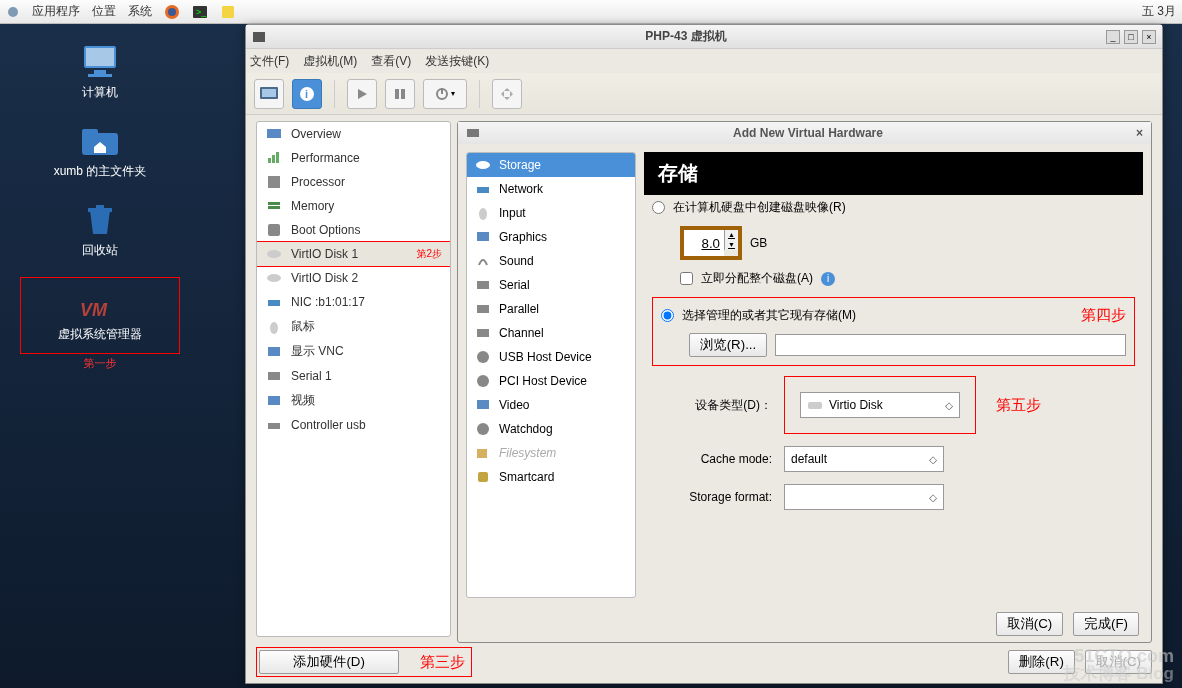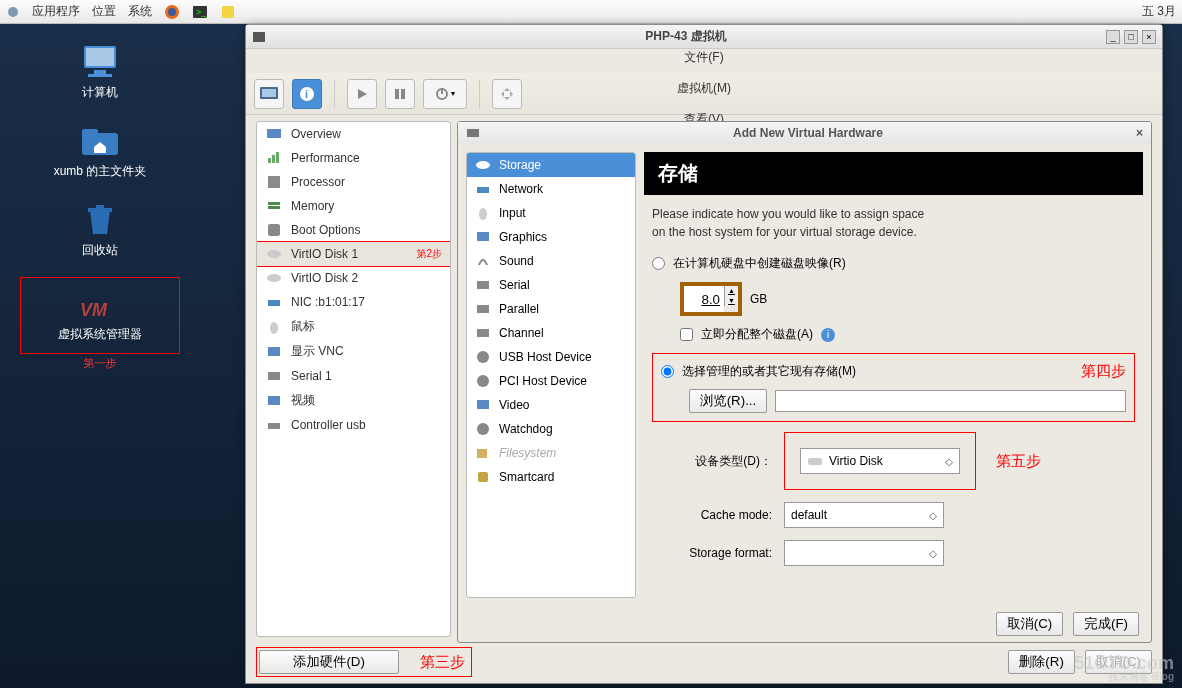--- a/index.html
+++ b/index.html
@@ -18,21 +18,21 @@
 .vmm-box { border: 1px solid red; padding: 4px 8px 10px; }
 .step-lbl { color: #f33; font-size: 11px; text-align: center; margin-top: 2px; }
 
 
 .window { position: absolute; left: 245px; top: 24px; width: 918px; height: 660px; background: #ece9e2; border: 1px solid #8b8b8b; border-radius: 4px 4px 0 0; box-shadow: 0 2px 10px rgba(0,0,0,0.4); }
 .titlebar { height: 24px; background: linear-gradient(#f5f5f5, #e0e0e0); display: flex; align-items: center; padding: 0 6px; border-bottom: 1px solid #ccc; }
 .titlebar .title { flex: 1; text-align: center; font-weight: bold; color: #444; }
 .titlebar .wbtns { display: flex; gap: 4px; }
 .wbtn { width: 14px; height: 14px; border: 1px solid #999; background: #ddd; font-size: 9px; line-height: 12px; text-align: center; cursor: pointer; }
 
-.menubar { height: 24px; display: flex; align-items: center; padding: 0 4px; gap: 14px; color: #333; flex-direction: column; }
+.menubar { height: 24px; display: flex; align-items: center; padding: 0 4px; gap: 14px; color: #333; }
 .toolbar { height: 42px; display: flex; align-items: center; padding: 0 8px; gap: 8px; border-bottom: 1px solid #ccc; background: linear-gradient(#f0ede5, #e8e5dc); }
 .tbtn { width: 30px; height: 30px; border: 1px solid #bbb; border-radius: 3px; background: #f5f5f5; display: flex; align-items: center; justify-content: center; cursor: pointer; }
 .tbtn.info { background: #4a90d9; border-color: #3a7ab8; }
 .sep { width: 1px; height: 28px; background: #ccc; margin: 0 4px; }
 
 .body { display: flex; height: calc(100% - 90px - 40px); }
 .sidebar { width: 195px; background: #fff; border: 1px solid #bbb; border-radius: 3px; margin: 6px 0 6px 10px; overflow-y: auto; }
 .sb-item { display: flex; align-items: center; gap: 8px; padding: 4px 8px; cursor: pointer; color: #333; }
 .sb-item.sel { background: #e8e5dc; outline: 1px solid red; }
 .sb-item .ico { width: 18px; height: 16px; display: flex; align-items: center; justify-content: center; }
@@ -70,21 +70,21 @@
 .step-inline { color: red; font-size: 15px; margin-left: 8px; }
 .info-ico { display: inline-block; width: 14px; height: 14px; border-radius: 50%; background: #4a90d9; color: #fff; font-size: 10px; text-align: center; line-height: 14px; }
 
 .dlg-footer { height: 36px; display: flex; justify-content: flex-end; align-items: center; gap: 10px; padding: 0 12px; }
 
 .bottom-bar { height: 38px; display: flex; align-items: center; padding: 0 10px; gap: 10px; }
 .add-hw-box { border: 1px solid red; padding: 2px 6px 2px 2px; display: flex; align-items: center; gap: 13px; }
 .add-hw-box .btn { width: 140px; justify-content: center; }
 
 .watermark { position: absolute; right: 8px; bottom: 6px; color: rgba(200,200,200,0.6); font-size: 18px; font-weight: bold; text-align: right; line-height: 1; }
-.watermark .sub { font-size: 10px; color: rgba(200,200,200,0.5); }
+.watermark .sub { font-size: 17px; color: rgba(200,200,200,0.5); }
 
 svg { display: block; }
 </style>
 </head>
 <body>
 
 <div class="top-panel">
   <span class="item">
       <svg width="14" height="14">
         <circle cx="7" cy="7" r="5" fill="#7e9ab5"></circle>
@@ -452,24 +452,20 @@
                 <span>
                   <svg width="16" height="16">
                     <rect x="3" y="3" width="10" height="10" fill="#c4a440" rx="2"></rect>
                   </svg>
                 </span>
                 <span>Smartcard</span>
               </div>
             </div>
           <div class="form-area">
             <div class="banner">存储</div>
-            <div class="intro">
-              <div>Please indicate how you would like to assign space</div>
-              <div>on the host system for your virtual storage device.</div>
-            </div>
             <div class="opt-group">
               <div class="row">
                 <input type="radio" name="stor" style="">
                 <span>在计算机硬盘中创建磁盘映像(R)</span>
               </div>
               <div class="row ind">
                 <div class="spin">
                   <input value="8.0" style="">
                   <div class="arr">
                       <span>▲</span>

